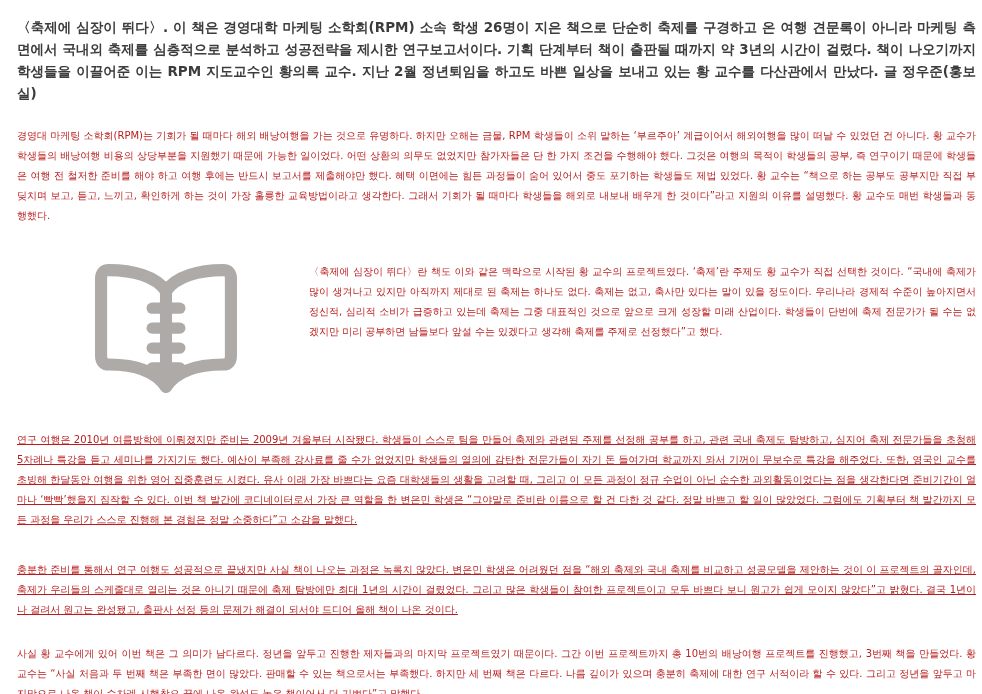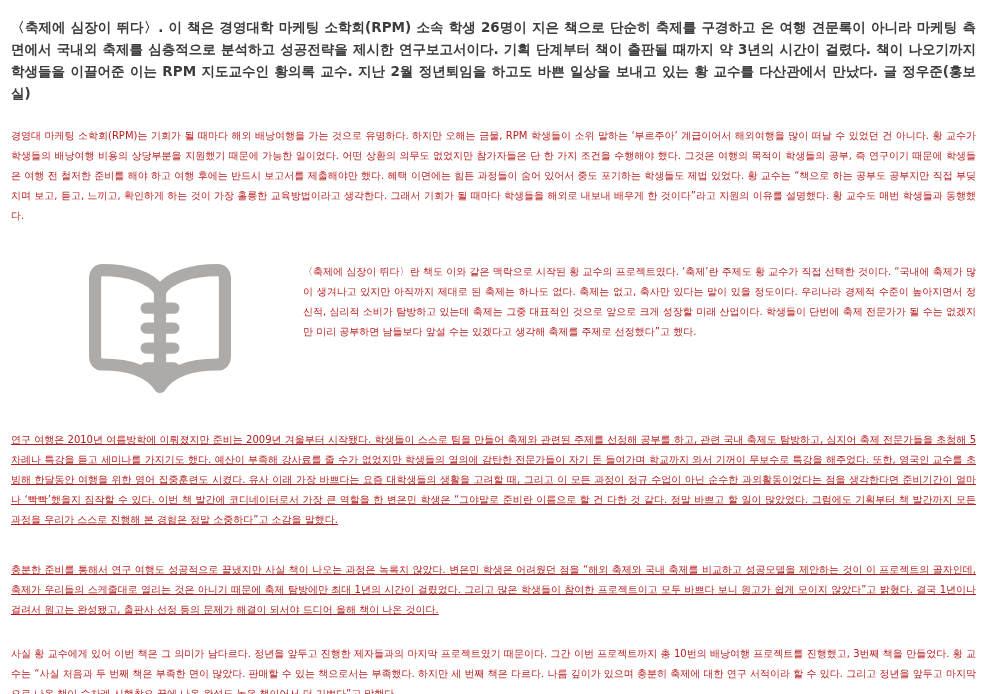--- a/index.html
+++ b/index.html
@@ -10,21 +10,21 @@
   body {
     width: 982px;
     height: 694px;
     overflow: hidden;
     font-family: "DejaVu Sans", "Liberation Sans", sans-serif;
   }
   .page {
     box-sizing: border-box;
     width: 982px;
     height: 694px;
-    padding: 16px 6px 0 11px;
+    padding: 16px 6px 0 17px;
     background: #ffffff;
   }
   .intro {
     margin: 0 0 0 0;
     font-size: 13.5px;
     font-weight: bold;
     line-height: 22px;
     color: #3c3c3c;
     text-align: justify;
   }
@@ -76,21 +76,21 @@
           <line x1="100" y1="40" x2="100" y2="148"></line>
         </g>
         <g stroke="#aeaaa7" stroke-width="13" stroke-linecap="round">
           <line x1="84" y1="58" x2="116" y2="58"></line>
           <line x1="84" y1="81" x2="116" y2="81"></line>
           <line x1="84" y1="104" x2="116" y2="104"></line>
           <line x1="84" y1="127" x2="116" y2="127"></line>
         </g>
       </svg>
     </div>
-    <p class="para">〈축제에 심장이 뛰다〉란 책도 이와 같은 맥락으로 시작된 황 교수의 프로젝트였다. ‘축제’란 주제도 황 교수가 직접 선택한 것이다. “국내에 축제가 많이 생겨나고 있지만 아직까지 제대로 된 축제는 하나도 없다. 축제는 없고, 축사만 있다는 말이 있을 정도이다. 우리나라 경제적 수준이 높아지면서 정신적, 심리적 소비가 탐방하고 있는데 축제는 그중 대표적인 것으로 앞으로 크게 성장할 미래 산업이다. 학생들이 단번에 축제 전문가가 될 수는 없겠지만 미리 공부하면 남들보다 앞설 수는 있겠다고 생각해 축제를 주제로 선정했다”고 했다.</p>
+    <p class="para">〈축제에 심장이 뛰다〉란 책도 이와 같은 맥락으로 시작된 황 교수의 프로젝트였다. ‘축제’란 주제도 황 교수가 직접 선택한 것이다. “국내에 축제가 많이 생겨나고 있지만 아직까지 제대로 된 축제는 하나도 없다. 축제는 없고, 축사만 있다는 말이 있을 정도이다. 우리나라 경제적 수준이 높아지면서 정신적, 심리적 소비가 급증하고 있는데 축제는 그중 대표적인 것으로 앞으로 크게 성장할 미래 산업이다. 학생들이 단번에 축제 전문가가 될 수는 없겠지만 미리 공부하면 남들보다 앞설 수는 있겠다고 생각해 축제를 주제로 선정했다”고 했다.</p>
   </div>
 
   <p class="para gap-b">연구 여행은 2010년 여름방학에 이뤄졌지만 준비는 2009년 겨울부터 시작됐다. 학생들이 스스로 팀을 만들어 축제와 관련된 주제를 선정해 공부를 하고, 관련 국내 축제도 탐방하고, 심지어 축제 전문가들을 초청해 5차례나 특강을 듣고 세미나를 가지기도 했다. 예산이 부족해 강사료를 줄 수가 없었지만 학생들의 열의에 감탄한 전문가들이 자기 돈 들여가며 학교까지 와서 기꺼이 무보수로 특강을 해주었다. 또한, 영국인 교수를 초빙해 한달동안 여행을 위한 영어 집중훈련도 시켰다. 유사 이래 가장 바쁘다는 요즘 대학생들의 생활을 고려할 때, 그리고 이 모든 과정이 정규 수업이 아닌 순수한 과외활동이었다는 점을 생각한다면 준비기간이 얼마나 ‘빡빡’했을지 짐작할 수 있다. 이번 책 발간에 코디네이터로서 가장 큰 역할을 한 변은민 학생은 “그야말로 준비란 이름으로 할 건 다한 것 같다. 정말 바쁘고 할 일이 많았었다. 그럼에도 기획부터 책 발간까지 모든 과정을 우리가 스스로 진행해 본 경험은 정말 소중하다”고 소감을 말했다.</p>
 
   <p class="para gap-b">충분한 준비를 통해서 연구 여행도 성공적으로 끝냈지만 사실 책이 나오는 과정은 녹록치 않았다. 변은민 학생은 어려웠던 점을 “해외 축제와 국내 축제를 비교하고 성공모델을 제안하는 것이 이 프로젝트의 골자인데, 축제가 우리들의 스케줄대로 열리는 것은 아니기 때문에 축제 탐방에만 최대 1년의 시간이 걸렸었다. 그리고 많은 학생들이 참여한 프로젝트이고 모두 바쁘다 보니 원고가 쉽게 모이지 않았다”고 밝혔다. 결국 1년이나 걸려서 원고는 완성됐고, 출판사 선정 등의 문제가 해결이 되서야 드디어 올해 책이 나온 것이다.</p>
 
   <p class="para gap-c">사실 황 교수에게 있어 이번 책은 그 의미가 남다르다. 정년을 앞두고 진행한 제자들과의 마지막 프로젝트였기 때문이다. 그간 이번 프로젝트까지 총 10번의 배낭여행 프로젝트를 진행했고, 3번째 책을 만들었다. 황 교수는 “사실 처음과 두 번째 책은 부족한 면이 많았다. 판매할 수 있는 책으로서는 부족했다. 하지만 세 번째 책은 다르다. 나름 깊이가 있으며 충분히 축제에 대한 연구 서적이라 할 수 있다. 그리고 정년을 앞두고 마지막으로 나온 책이 수차례 시행착오 끝에 나온 완성도 높은 책이어서 더 기쁘다”고 말했다.</p>
 
 </div>
 

